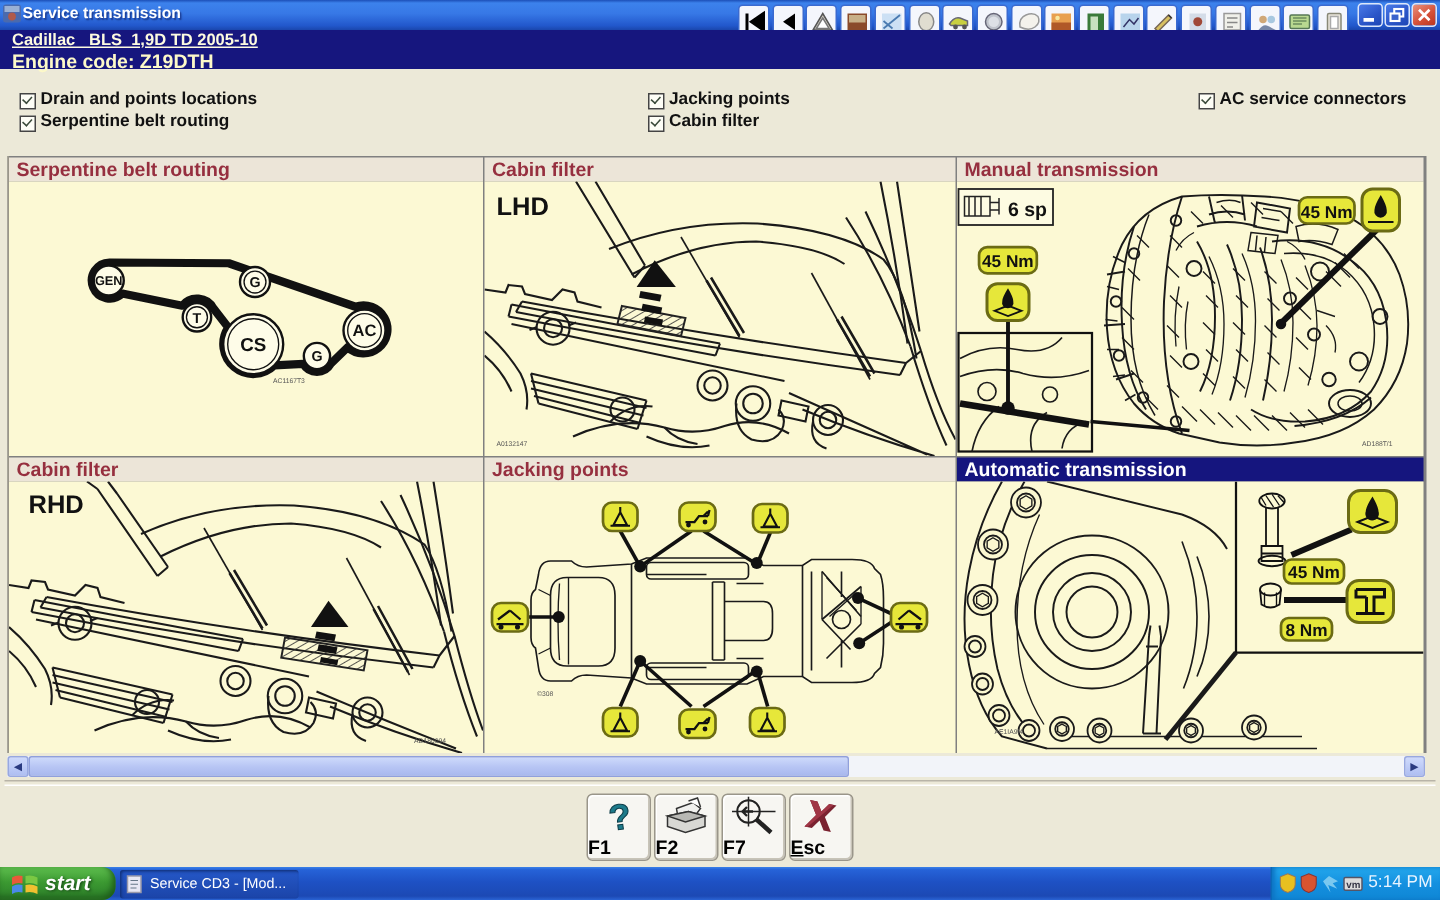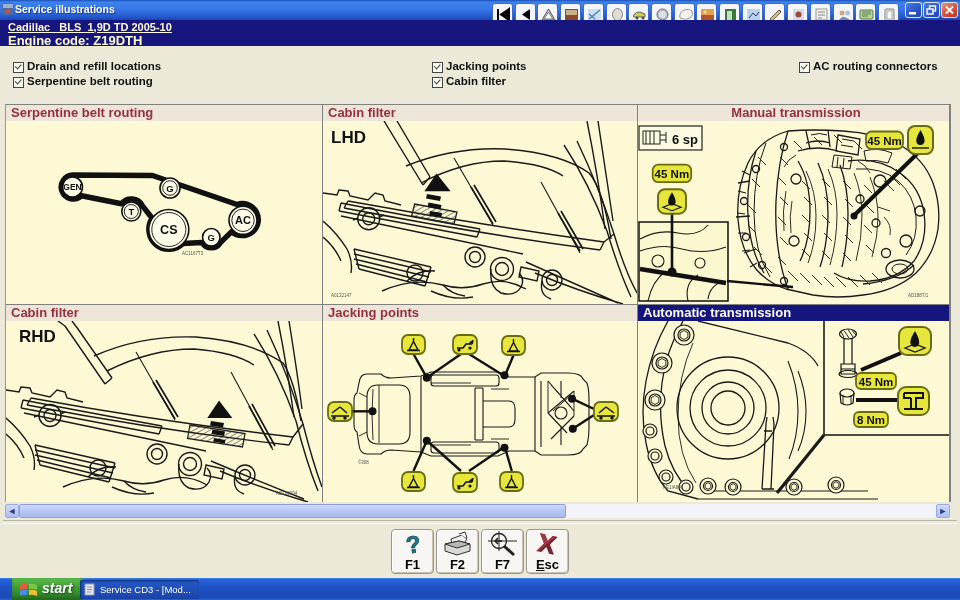--- a/index.html
+++ b/index.html
@@ -47,26 +47,26 @@
     font-size:9px;line-height:12px;text-align:center;font-weight:bold;}
   #sthumb{position:absolute;left:14px;top:0;width:547px;height:14px;
     background:linear-gradient(180deg,#cedafb,#b8c6f4 50%,#a8b8ee);
     border:1px solid #90a0dc;border-radius:2px;box-sizing:border-box;}
   
   #groove{left:3px;top:520px;width:954px;height:2px;border-top:1px solid #b8b4a8;
     border-bottom:1px solid #fff;}
   .fbtn{position:absolute;top:529px;width:43px;height:45px;background:#f7f6f2;
     border:1px solid #9a968a;border-radius:4px;box-sizing:border-box;
     box-shadow:inset -1px -1px 0 #c8c4b8, inset 1px 1px 0 #fff;}
-  .fbtn .lab{position:absolute;bottom:1px;width:100%;text-align:center;
+  .fbtn .lab{position:absolute;bottom:1px;width:100%;
     font-size:13px;font-weight:bold;color:#000;}
   
   #taskbar{left:0;top:578px;width:960px;height:22px;
     background:linear-gradient(180deg,#3a81e8 0%,#2663d8 8%,#1e51c4 45%,#1c49b4 88%,#2a63d4 100%);}
-  #startbtn{left:12px;top:0;width:77px;height:22px;border-radius:0 9px 9px 0;
+  #startbtn{left:0;top:0;width:77px;height:22px;border-radius:0 9px 9px 0;
     background:linear-gradient(180deg,#5fbf4f 0%,#3c9a32 45%,#2e822a 90%,#3f9c38 100%);
     box-shadow:inset -2px -2px 4px #1e5c1a;}
   #startbtn span{position:absolute;left:30px;top:2px;color:#fff;font-weight:bold;
     font-style:italic;font-size:14px;text-shadow:1px 1px 2px #1a4a18;}
   #taskitem{left:80px;top:2px;width:119px;height:19px;border-radius:2px;
     background:linear-gradient(180deg,#2558c8,#1b44a8);box-shadow:inset 1px 1px 2px #103078;
     color:#fff;font-size:9.5px;line-height:19px;white-space:nowrap;overflow:hidden;}
   #tray{right:0;top:0;width:112px;height:22px;
     background:linear-gradient(180deg,#24a8ec 0%,#1490e0 50%,#0f86d4 100%);
     border-left:1px solid #0a6ab8;box-shadow:inset 2px 0 3px #0d74c4;}
@@ -76,21 +76,21 @@
 <body>
 
   <div class="abs" id="titlebar"></div>
   <div class="abs" id="appicon">
     <svg width="13" height="14">
       <rect x="0" y="1" width="12" height="12" rx="2" fill="#4a6aae"></rect>
       <rect x="1" y="2" width="10" height="4" fill="#9ab0d4"></rect>
       <circle cx="6" cy="9" r="2.6" fill="#b05a4a"></circle>
     </svg>
   </div>
-  <div class="abs" id="titletxt">Service illustrations</div>
+  <div class="abs" id="titletxt">Service transmission</div>
   <div id="toolbar">
     <div class="tbtn" style="left: 492px;">
       <svg width="19" height="19" viewBox="0 0 19 19">
         <path d="M4 4v11M15 4L7 9.5l8 5.5z" stroke="#000" stroke-width="2" fill="#000"></path>
       </svg>
     </div>
     <div class="tbtn" style="left: 514.7px;">
       <svg width="19" height="19" viewBox="0 0 19 19">
         <path d="M13 4L5 9.5l8 5.5z" fill="#000"></path>
       </svg>
@@ -202,29 +202,29 @@
     </svg></div>
   <div class="wbtn wred" style="right:2px;"><svg width="15" height="14">
       <path d="M4 3.5 L11 10.5 M11 3.5 L4 10.5" stroke="#fff" stroke-width="1.8"></path>
     </svg></div>
 
   <div class="abs" id="navybar"></div>
   <div class="abs" id="navyline1">Cadillac&nbsp;&nbsp; BLS&nbsp; 1,9D TD 2005-10</div>
   <div class="abs" id="navyline2">Engine code: Z19DTH</div>
 
   <div class="chk" style="left:13px;top:62px;"></div>
-  <div class="chklab" style="left:27px;top:60px;">Drain and refill locations</div>
+  <div class="chklab" style="left:27px;top:60px;">Drain and points locations</div>
   <div class="chk" style="left:13px;top:77px;"></div>
   <div class="chklab" style="left:27px;top:75px;">Serpentine belt routing</div>
   <div class="chk" style="left:432px;top:62px;"></div>
   <div class="chklab" style="left:446px;top:60px;">Jacking points</div>
   <div class="chk" style="left:432px;top:77px;"></div>
   <div class="chklab" style="left:446px;top:75px;">Cabin filter</div>
   <div class="chk" style="left:799px;top:62px;"></div>
-  <div class="chklab" style="left:813px;top:60px;">AC routing connectors</div>
+  <div class="chklab" style="left:813px;top:60px;">AC service connectors</div>
 
   <div class="abs" id="grid"></div>
   <div class="panel" style="left:6px;top:105px;width:316px;height:199px;">
     <div class="phead">Serpentine belt routing</div>
     <div class="pbody" id="p1">
       <svg width="316" height="183" viewBox="0 0 316 183">
 
         <path d="M67 54 L146.5 54.5 L231 83.5
                  A16 16 0 1 1 225.7 110.6
                  L214.4 121.6
@@ -327,21 +327,21 @@
         <g fill="#111">
           <polygon points="113.5,52.5 127.6,70.3 101.4,70.3"></polygon>
           <polygon points="104,73 118,75.5 117,80 103,77.5"></polygon>
           <polygon points="105.5,81.5 118.5,84 117.5,88.5 104.5,86"></polygon>
           <polygon points="107,90 119,92 118.3,96 106.3,94"></polygon>
         </g>
         <text x="8" y="176" font-size="4.5" fill="#555">A0132147</text>
       </svg>
     </div>
   </div>
-  <div class="panel" style="left:638px;top:105px;width:311px;height:199px;text-align:center;">
+  <div class="panel" style="left:638px;top:105px;width:311px;height:199px;">
     <div class="phead">Manual transmission</div>
     <div class="pbody" id="p3">
       <svg width="311" height="183" viewBox="0 0 311 183">
 
         <g>
           <rect x="1" y="5" width="63" height="24" fill="#fdfbe2" stroke="#222" stroke-width="1.2"></rect>
           <g stroke="#222" fill="none" stroke-width="1">
             <rect x="5" y="10" width="17" height="13"></rect>
             <path d="M8 10 L8 23 M12 10 L12 23 M16 10 L16 23 M22 14 L28 14 M22 19 L28 19 M28 11 L28 22"></path>
           </g>
@@ -777,13 +777,23 @@
       </svg>
       <span>start</span>
     </div>
     <div class="abs" id="taskitem">
       <svg class="abs" style="left:4px;top:3px;" width="13" height="13" viewBox="0 0 13 13">
         <rect x="1" y="1" width="9" height="11" fill="#e8e8f4" stroke="#99a"></rect>
         <path d="M3 4 h5 M3 6.5 h5 M3 9 h4" stroke="#678" stroke-width="0.8"></path>
       </svg>
       <span style="position:absolute;left:20px;">Service CD3 - [Mod...</span>
     </div>
+    <div class="abs" id="tray">
+      <svg class="abs" style="left:5px;top:4px;" width="56" height="14" viewBox="0 0 56 14">
+        <path d="M5.5 0.5 L10.5 2.5 L10.5 7.5 Q10.5 11.5 5.5 13 Q0.5 11.5 0.5 7.5 L0.5 2.5 Z" fill="#e8c020" stroke="#975" stroke-width="0.7"></path>
+        <path d="M19.5 0.5 L24.5 2.5 L24.5 7.5 Q24.5 11.5 19.5 13 Q14.5 11.5 14.5 7.5 L14.5 2.5 Z" fill="#d85430" stroke="#833" stroke-width="0.7"></path>
+        <path d="M33 2 L39 5.5 L35.5 6.8 L38.5 10.5 L32.5 8 L34 13 L29 5.5 Z" fill="#7ac8f0"></path>
+        <rect x="43" y="3" width="12" height="8.5" rx="1" fill="#dcdcdc" stroke="#556"></rect>
+        <text x="44.5" y="9.8" font-size="6.5" font-weight="bold" fill="#334">vm</text>
+      </svg>
+      <div id="time">5:14 PM</div>
+    </div>
   </div>
 
 </body></html>

